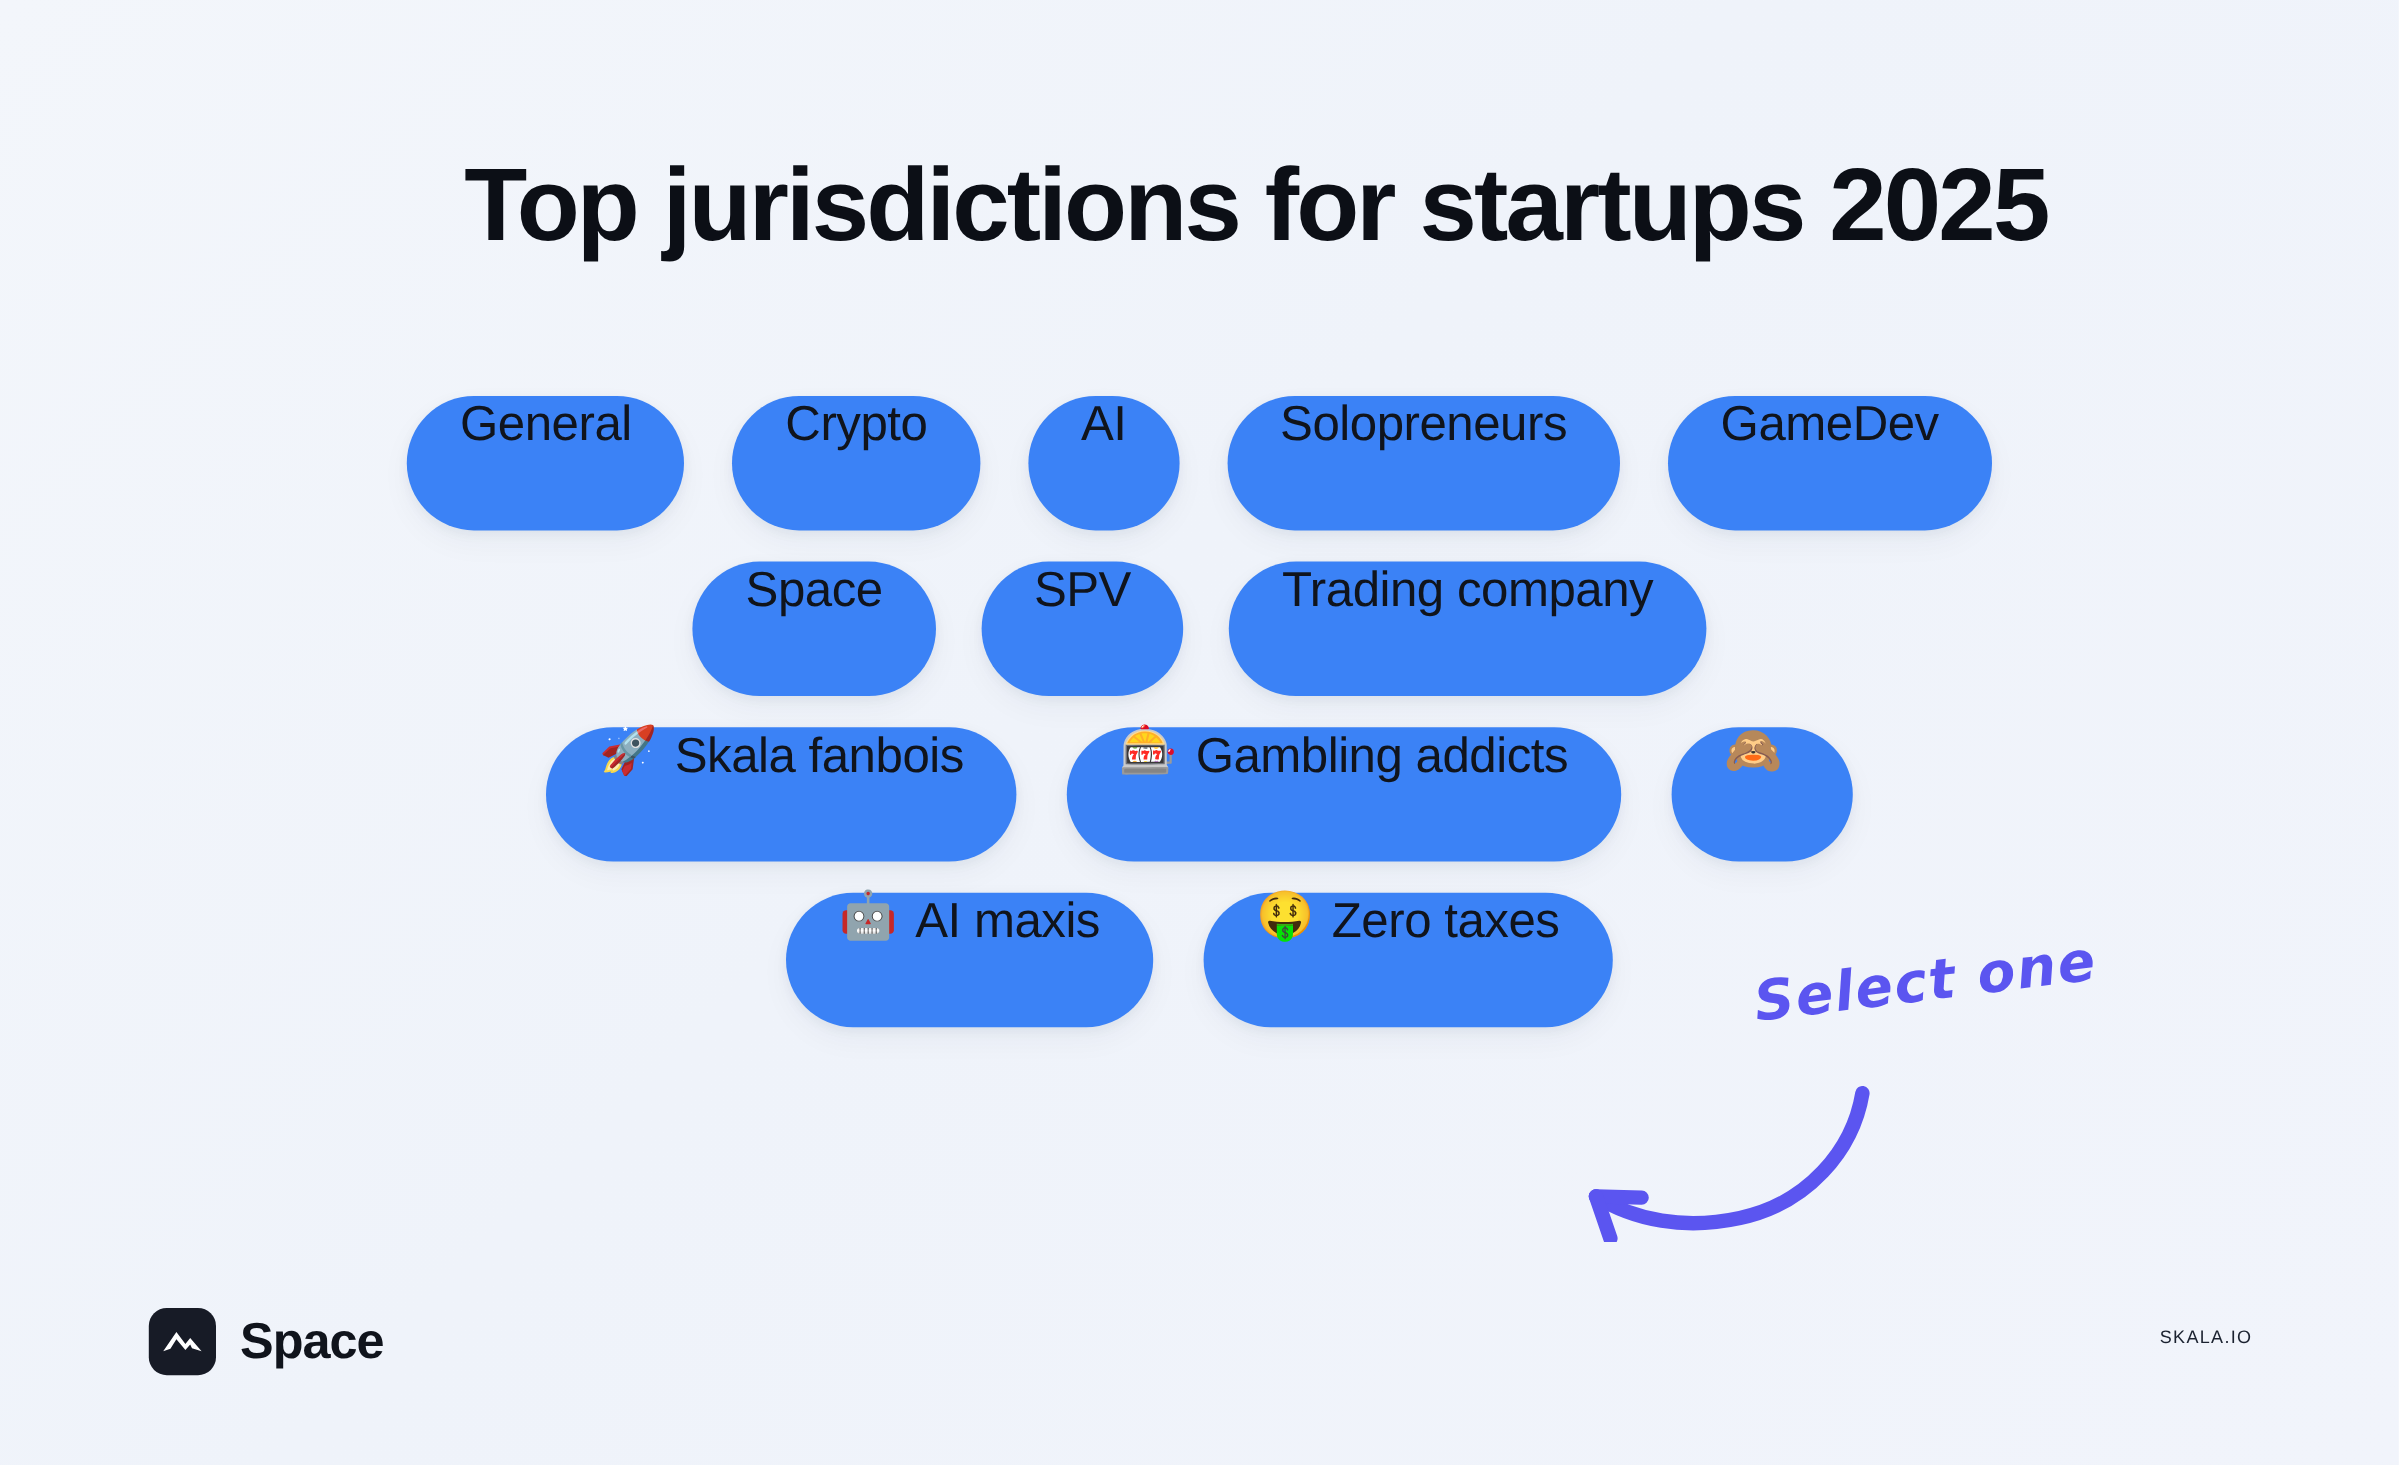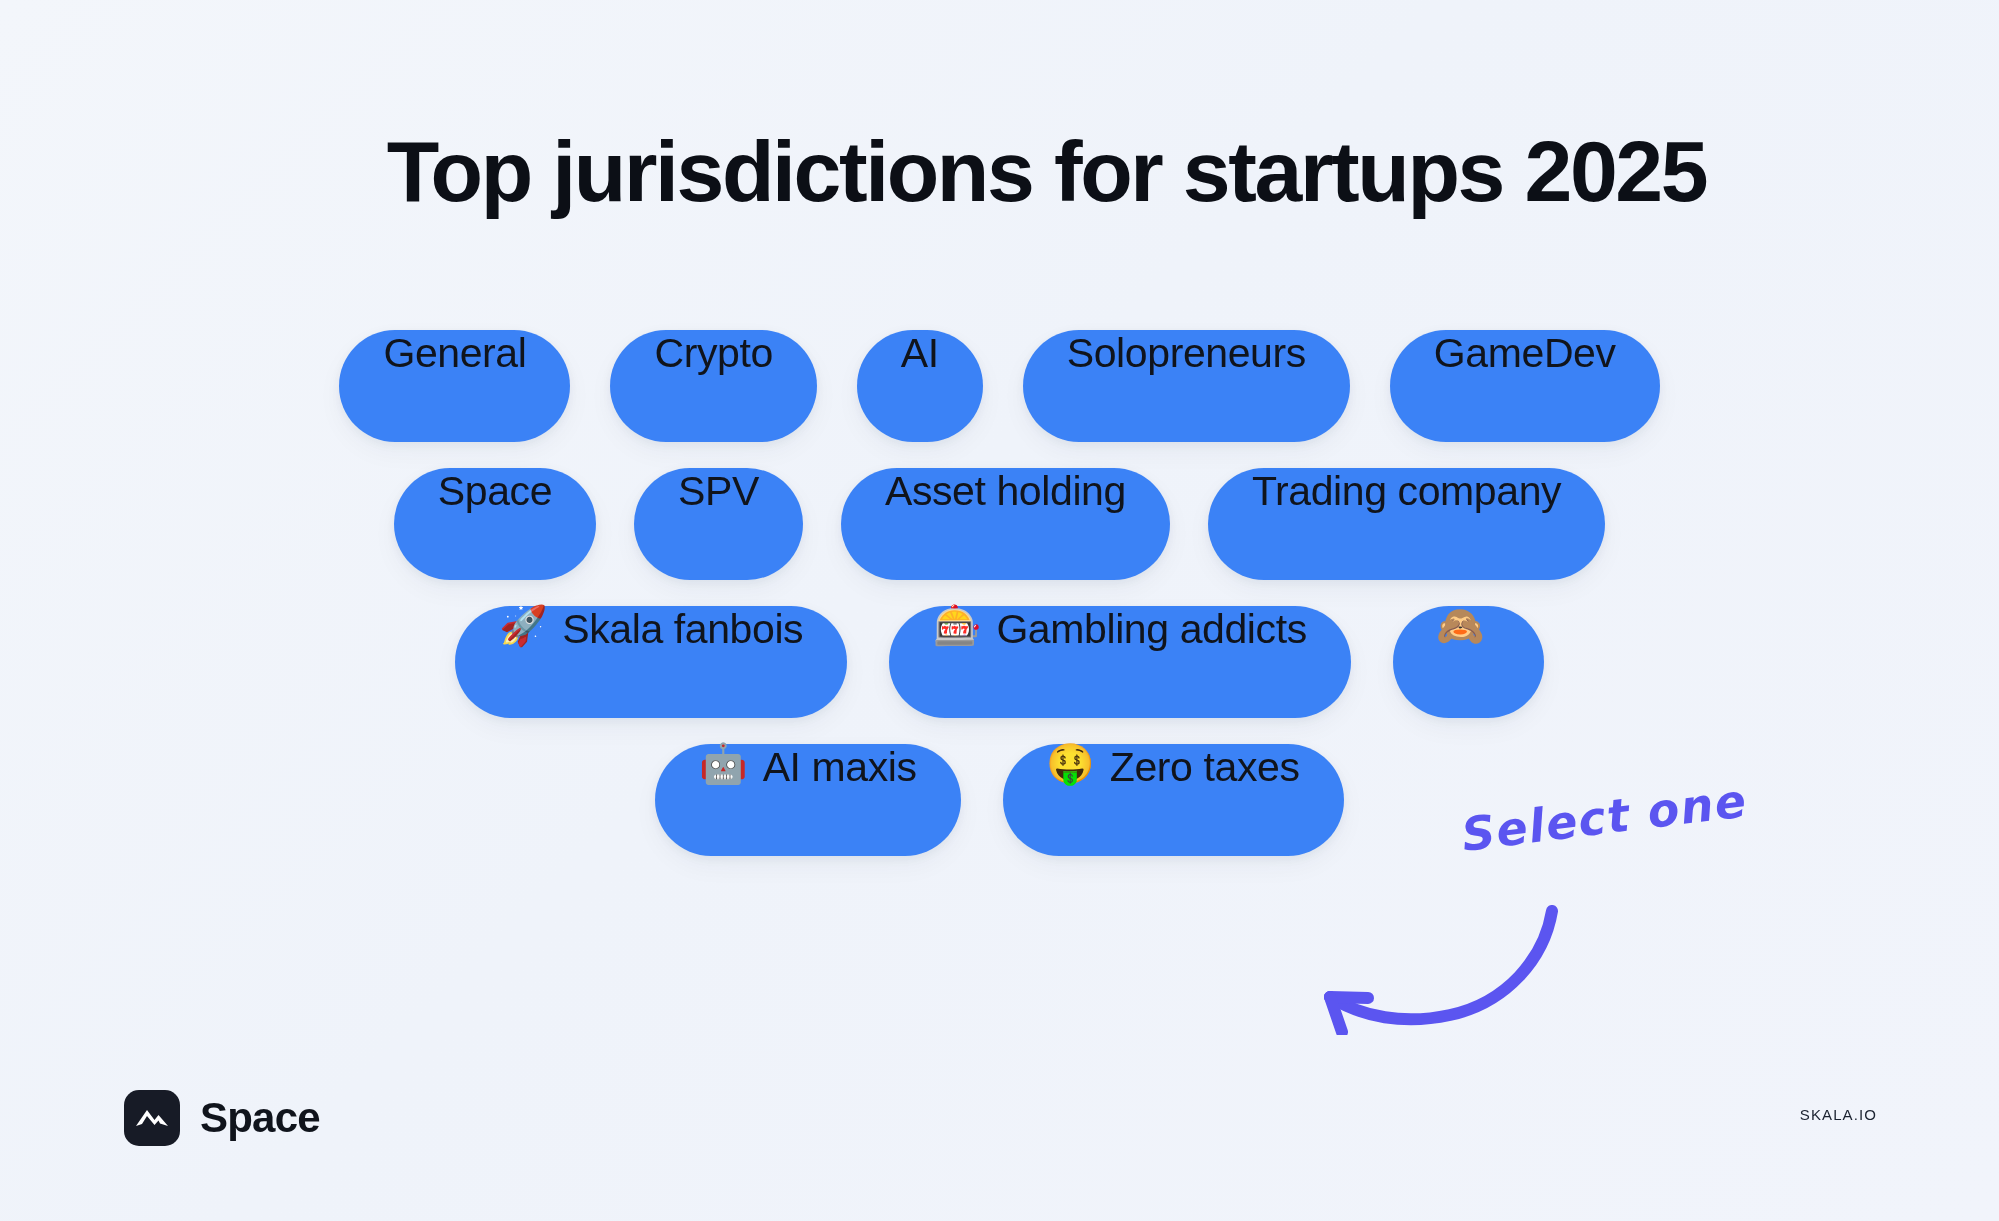--- a/index.html
+++ b/index.html
@@ -165,23 +165,20 @@
     </div>
 
     <div class="row r2">
       <div class="pill">
         <span class="label">Space</span>
       </div>
       <div class="pill">
         <span class="label">SPV</span>
       </div>
       <div class="pill">
-        <span class="label">Asset holding</span>
-      </div>
-      <div class="pill">
         <span class="label">Trading company</span>
       </div>
     </div>
 
     <div class="row r3">
       <div class="pill">
         <span class="emoji">🚀</span>
         <span class="label">Skala fanbois</span>
       </div>
       <div class="pill">

